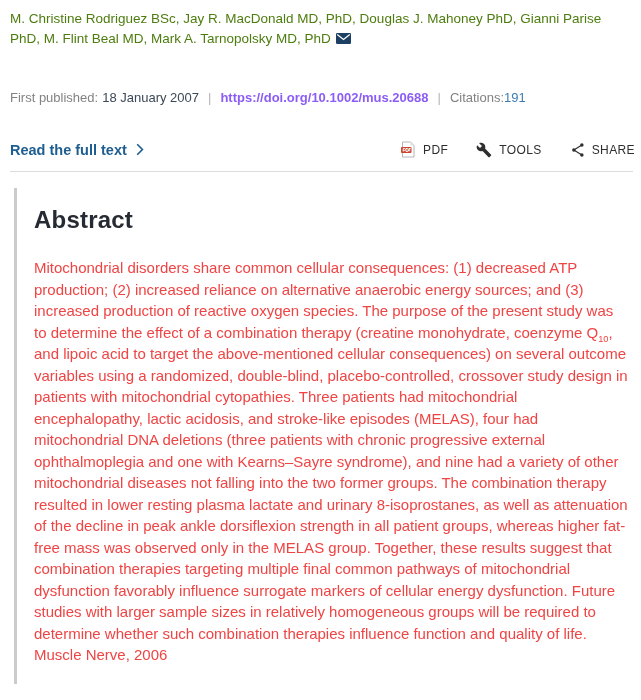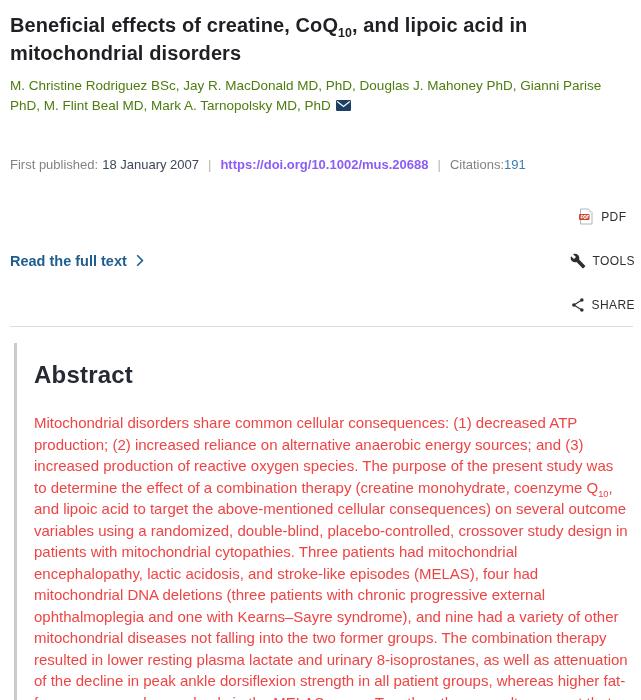--- a/index.html
+++ b/index.html
@@ -55,21 +55,21 @@
   .read-full {
     font-size: 14.5px;
     font-weight: 700;
     color: #1d5d90;
     text-decoration: none;
     display: inline-flex;
     align-items: center;
     gap: 9px;
     cursor: pointer;
   }
-  .tool-buttons { display: flex; align-items: center; gap: 28px; flex-direction: column; }
+  .tool-buttons { display: flex; align-items: center; gap: 28px; }
   .tool-btn {
     background: none;
     border: none;
     font-family: "Liberation Sans", sans-serif;
     font-size: 12px;
     letter-spacing: 0.4px;
     color: #2e2e2e;
     display: inline-flex;
     align-items: center;
     gap: 7px;
@@ -101,21 +101,20 @@
     color: #ef4444;
     max-width: 603px;
   }
   .abstract-body sub { font-size: 0.62em; line-height: 0; }
 </style>
 </head>
 <body>
 
 <div class="page">
 
-  <h1 class="article-title"><span>Beneficial effects of creatine, CoQ</span><sub>10</sub><span>, and lipoic acid in mitochondrial disorders</span></h1>
 
   <div class="authors"><span>M. Christine Rodriguez BSc, Jay R. MacDonald MD, PhD, Douglas J. Mahoney PhD, Gianni Parise PhD, M. Flint Beal MD, Mark A. Tarnopolsky MD, PhD</span><svg class="email-icon" width="15" height="11" viewBox="0 0 15 11">
         <rect x="0" y="0" width="15" height="11" rx="1.2" fill="#1d3f63"></rect>
         <polyline points="1.2,1.6 7.5,6.4 13.8,1.6" fill="none" stroke="#ffffff" stroke-width="1.3"></polyline>
       </svg></div>
 
   <div class="meta-row">
     <span>First published:</span>
     <span class="date">18 January 2007</span>
     <span class="sep">|</span>

